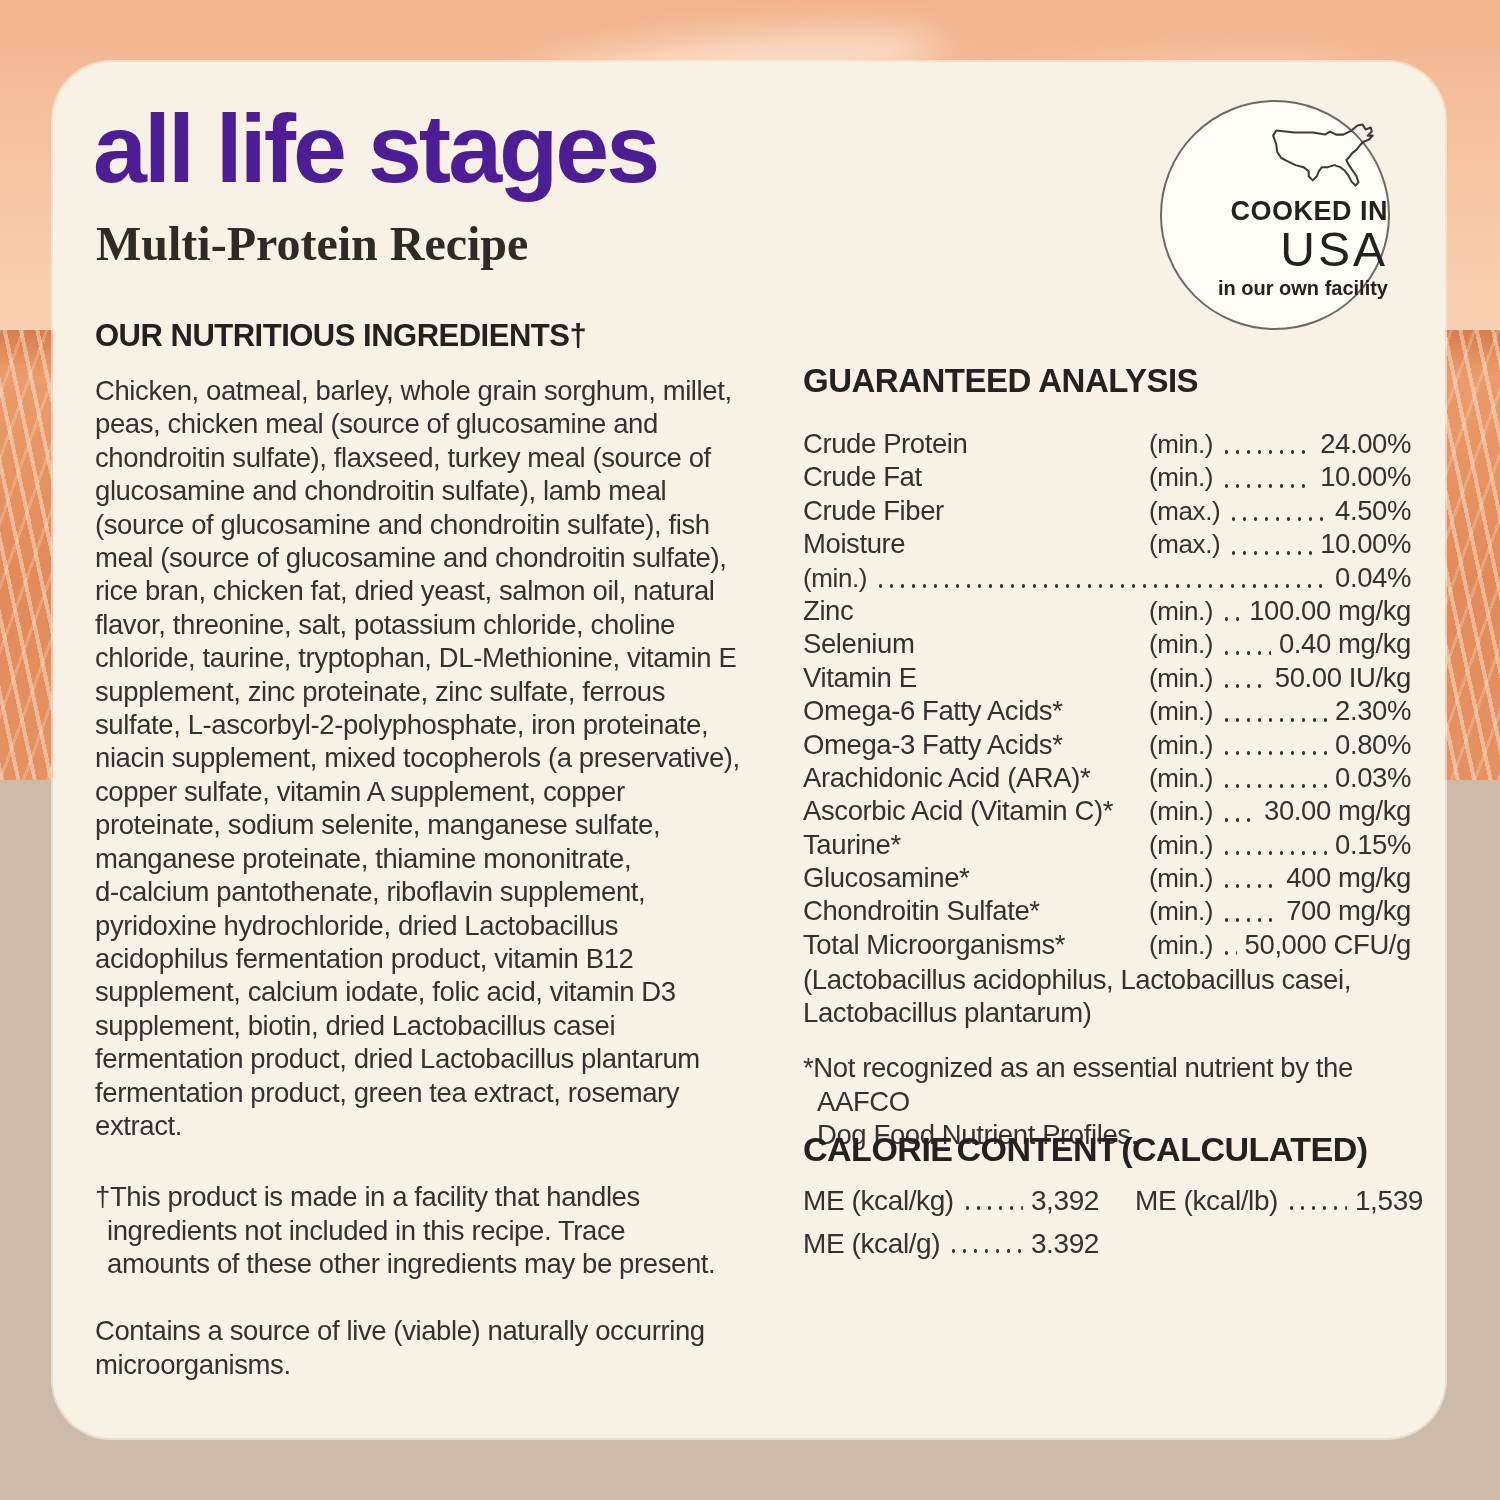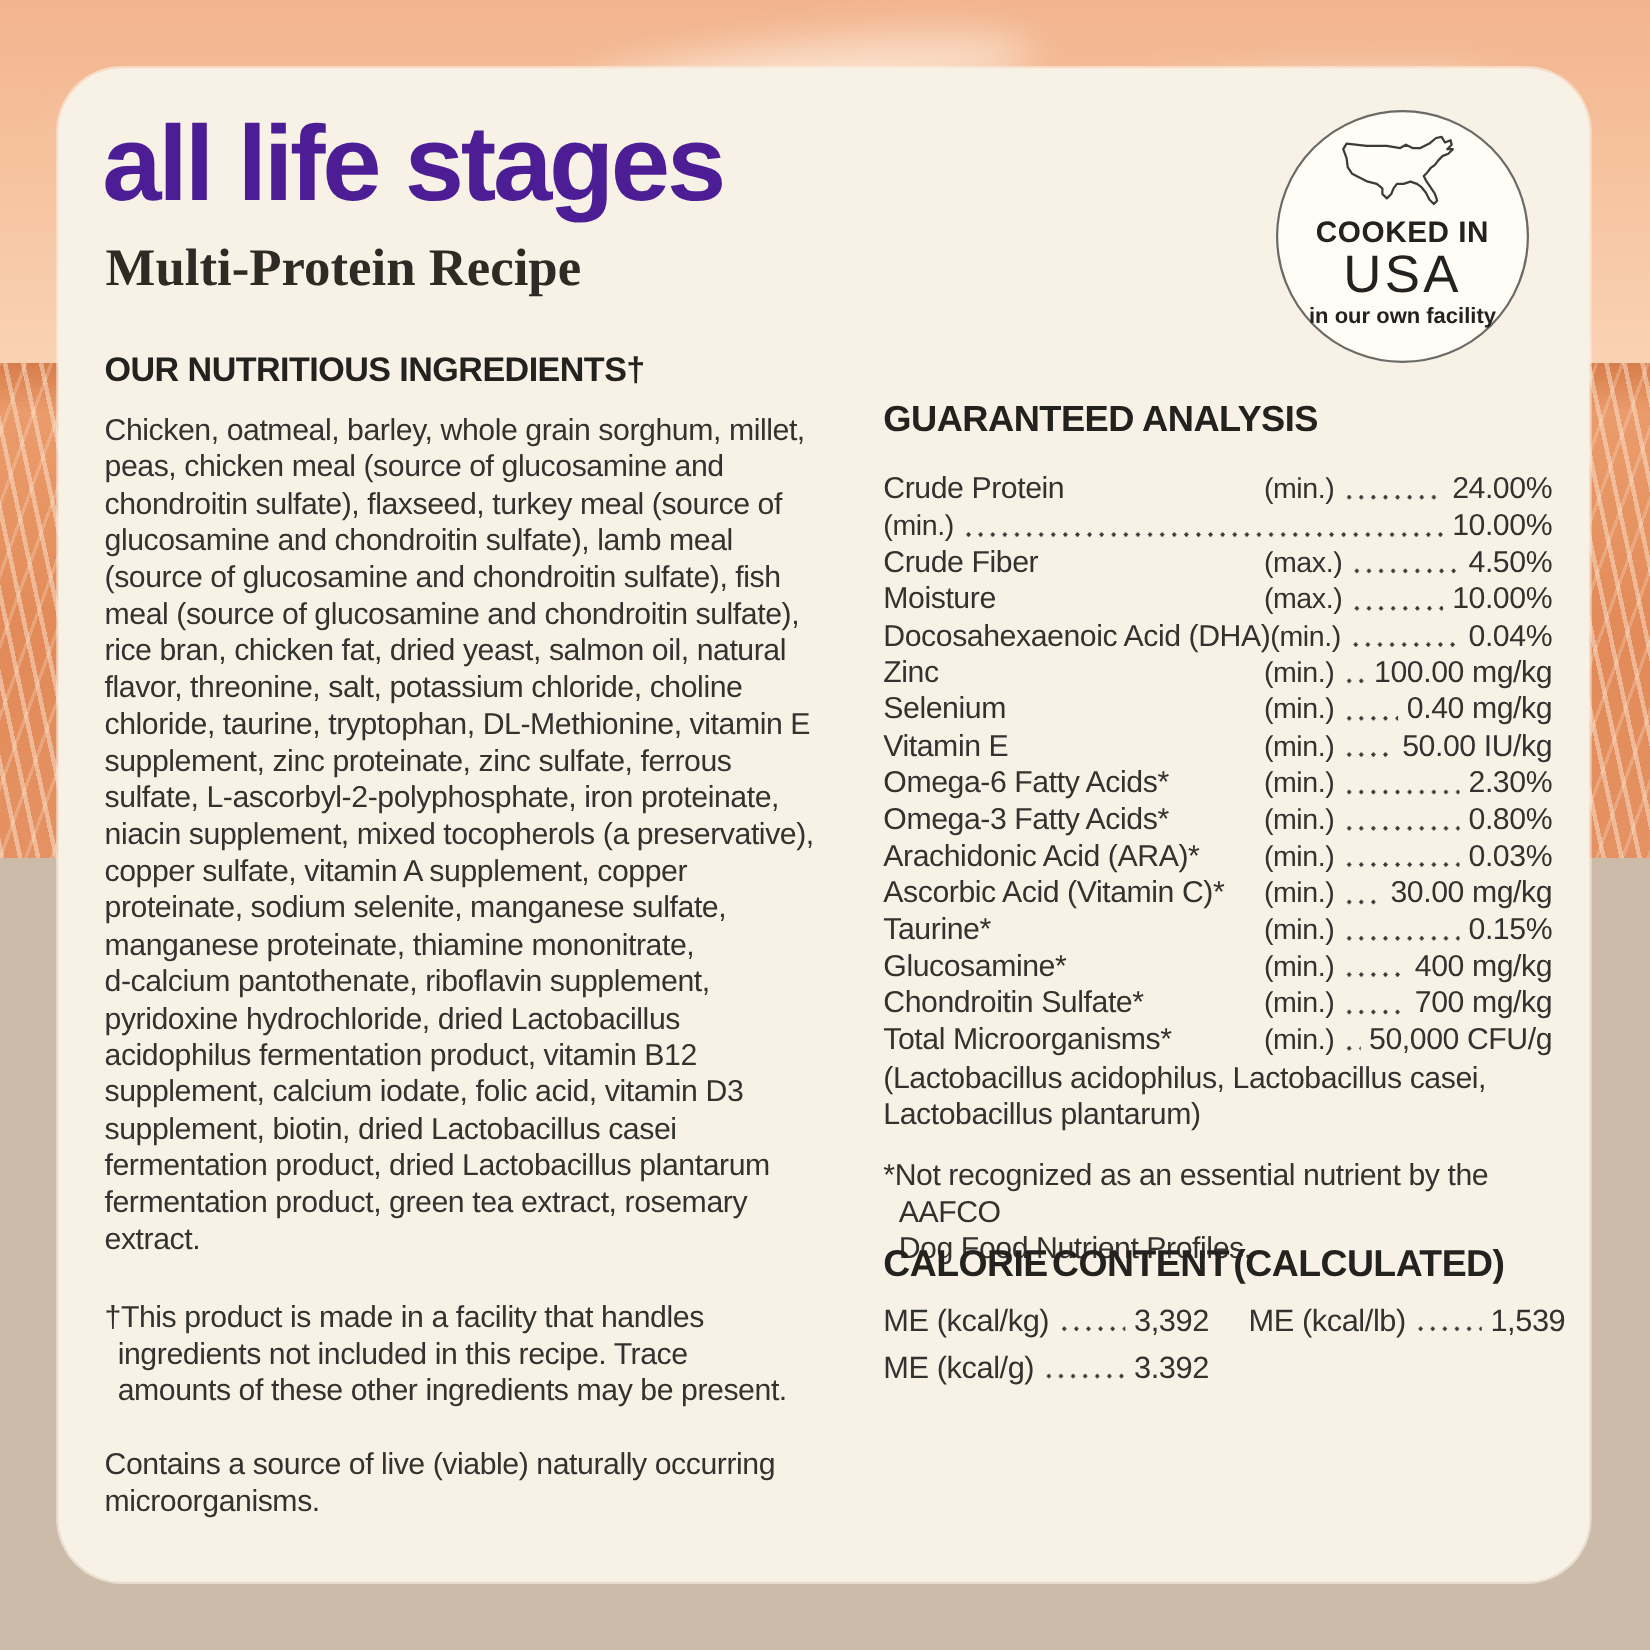--- a/index.html
+++ b/index.html
@@ -25,21 +25,21 @@
     background:#f8f2e6;border-radius:58px;box-shadow:0 0 0 2px rgba(248,242,230,.6);}
 
   .title{position:absolute;left:40px;top:38px;font-size:97px;font-weight:700;
     letter-spacing:-3px;color:#4c1d95;line-height:1;}
   .subtitle{position:absolute;left:43px;top:154px;font-family:"Liberation Serif",serif;
     font-weight:700;font-size:48px;color:#2e2b25;letter-spacing:0;}
 
   
   .badge{position:absolute;left:1107px;top:38px;width:226px;height:226px;border-radius:50%;
     background:#fffdf6;border:2px solid #6b6a66;display:flex;flex-direction:column;
-    align-items:center;justify-content:flex-start;color:#232220;}
+    align-items:flex-end;justify-content:flex-start;color:#232220;}
   .badge svg{margin-top:20px;}
   .badge-l1{font-size:27px;font-weight:700;letter-spacing:.5px;margin-top:2px;}
   .badge-l2{font-size:48px;font-weight:400;letter-spacing:3px;line-height:.95;}
   .badge-l3{font-size:20px;font-weight:700;margin-top:4px;}
 
   .prelines{white-space:pre-line;}
 
   .ing-heading{position:absolute;left:42px;top:256px;font-size:31px;font-weight:700;
     letter-spacing:-.5px;color:#23221f;}
   .ing-text{position:absolute;left:42px;top:312px;width:680px;font-size:27.5px;
@@ -131,38 +131,38 @@
     <div class="ga">
       <div class="ga-heading">GUARANTEED ANALYSIS</div>
 
       <div class="ga-row">
           <span class="ga-label">Crude Protein</span>
           <span class="ga-basis">(min.)</span>
           <span class="leader"></span>
           <span class="ga-value">24.00%</span>
         </div>
       <div class="ga-row">
+          <span class="ga-label">Crude Fat</span>
           <span class="ga-basis">(min.)</span>
           <span class="leader"></span>
           <span class="ga-value">10.00%</span>
         </div>
       <div class="ga-row">
           <span class="ga-label">Crude Fiber</span>
           <span class="ga-basis">(max.)</span>
           <span class="leader"></span>
           <span class="ga-value">4.50%</span>
         </div>
       <div class="ga-row">
           <span class="ga-label">Moisture</span>
           <span class="ga-basis">(max.)</span>
           <span class="leader"></span>
           <span class="ga-value">10.00%</span>
         </div>
       <div class="ga-row">
-          <span class="ga-label">Docosahexaenoic Acid (DHA)</span>
           <span class="ga-basis">(min.)</span>
           <span class="leader"></span>
           <span class="ga-value">0.04%</span>
         </div>
       <div class="ga-row">
           <span class="ga-label">Zinc</span>
           <span class="ga-basis">(min.)</span>
           <span class="leader"></span>
           <span class="ga-value">100.00 mg/kg</span>
         </div>

